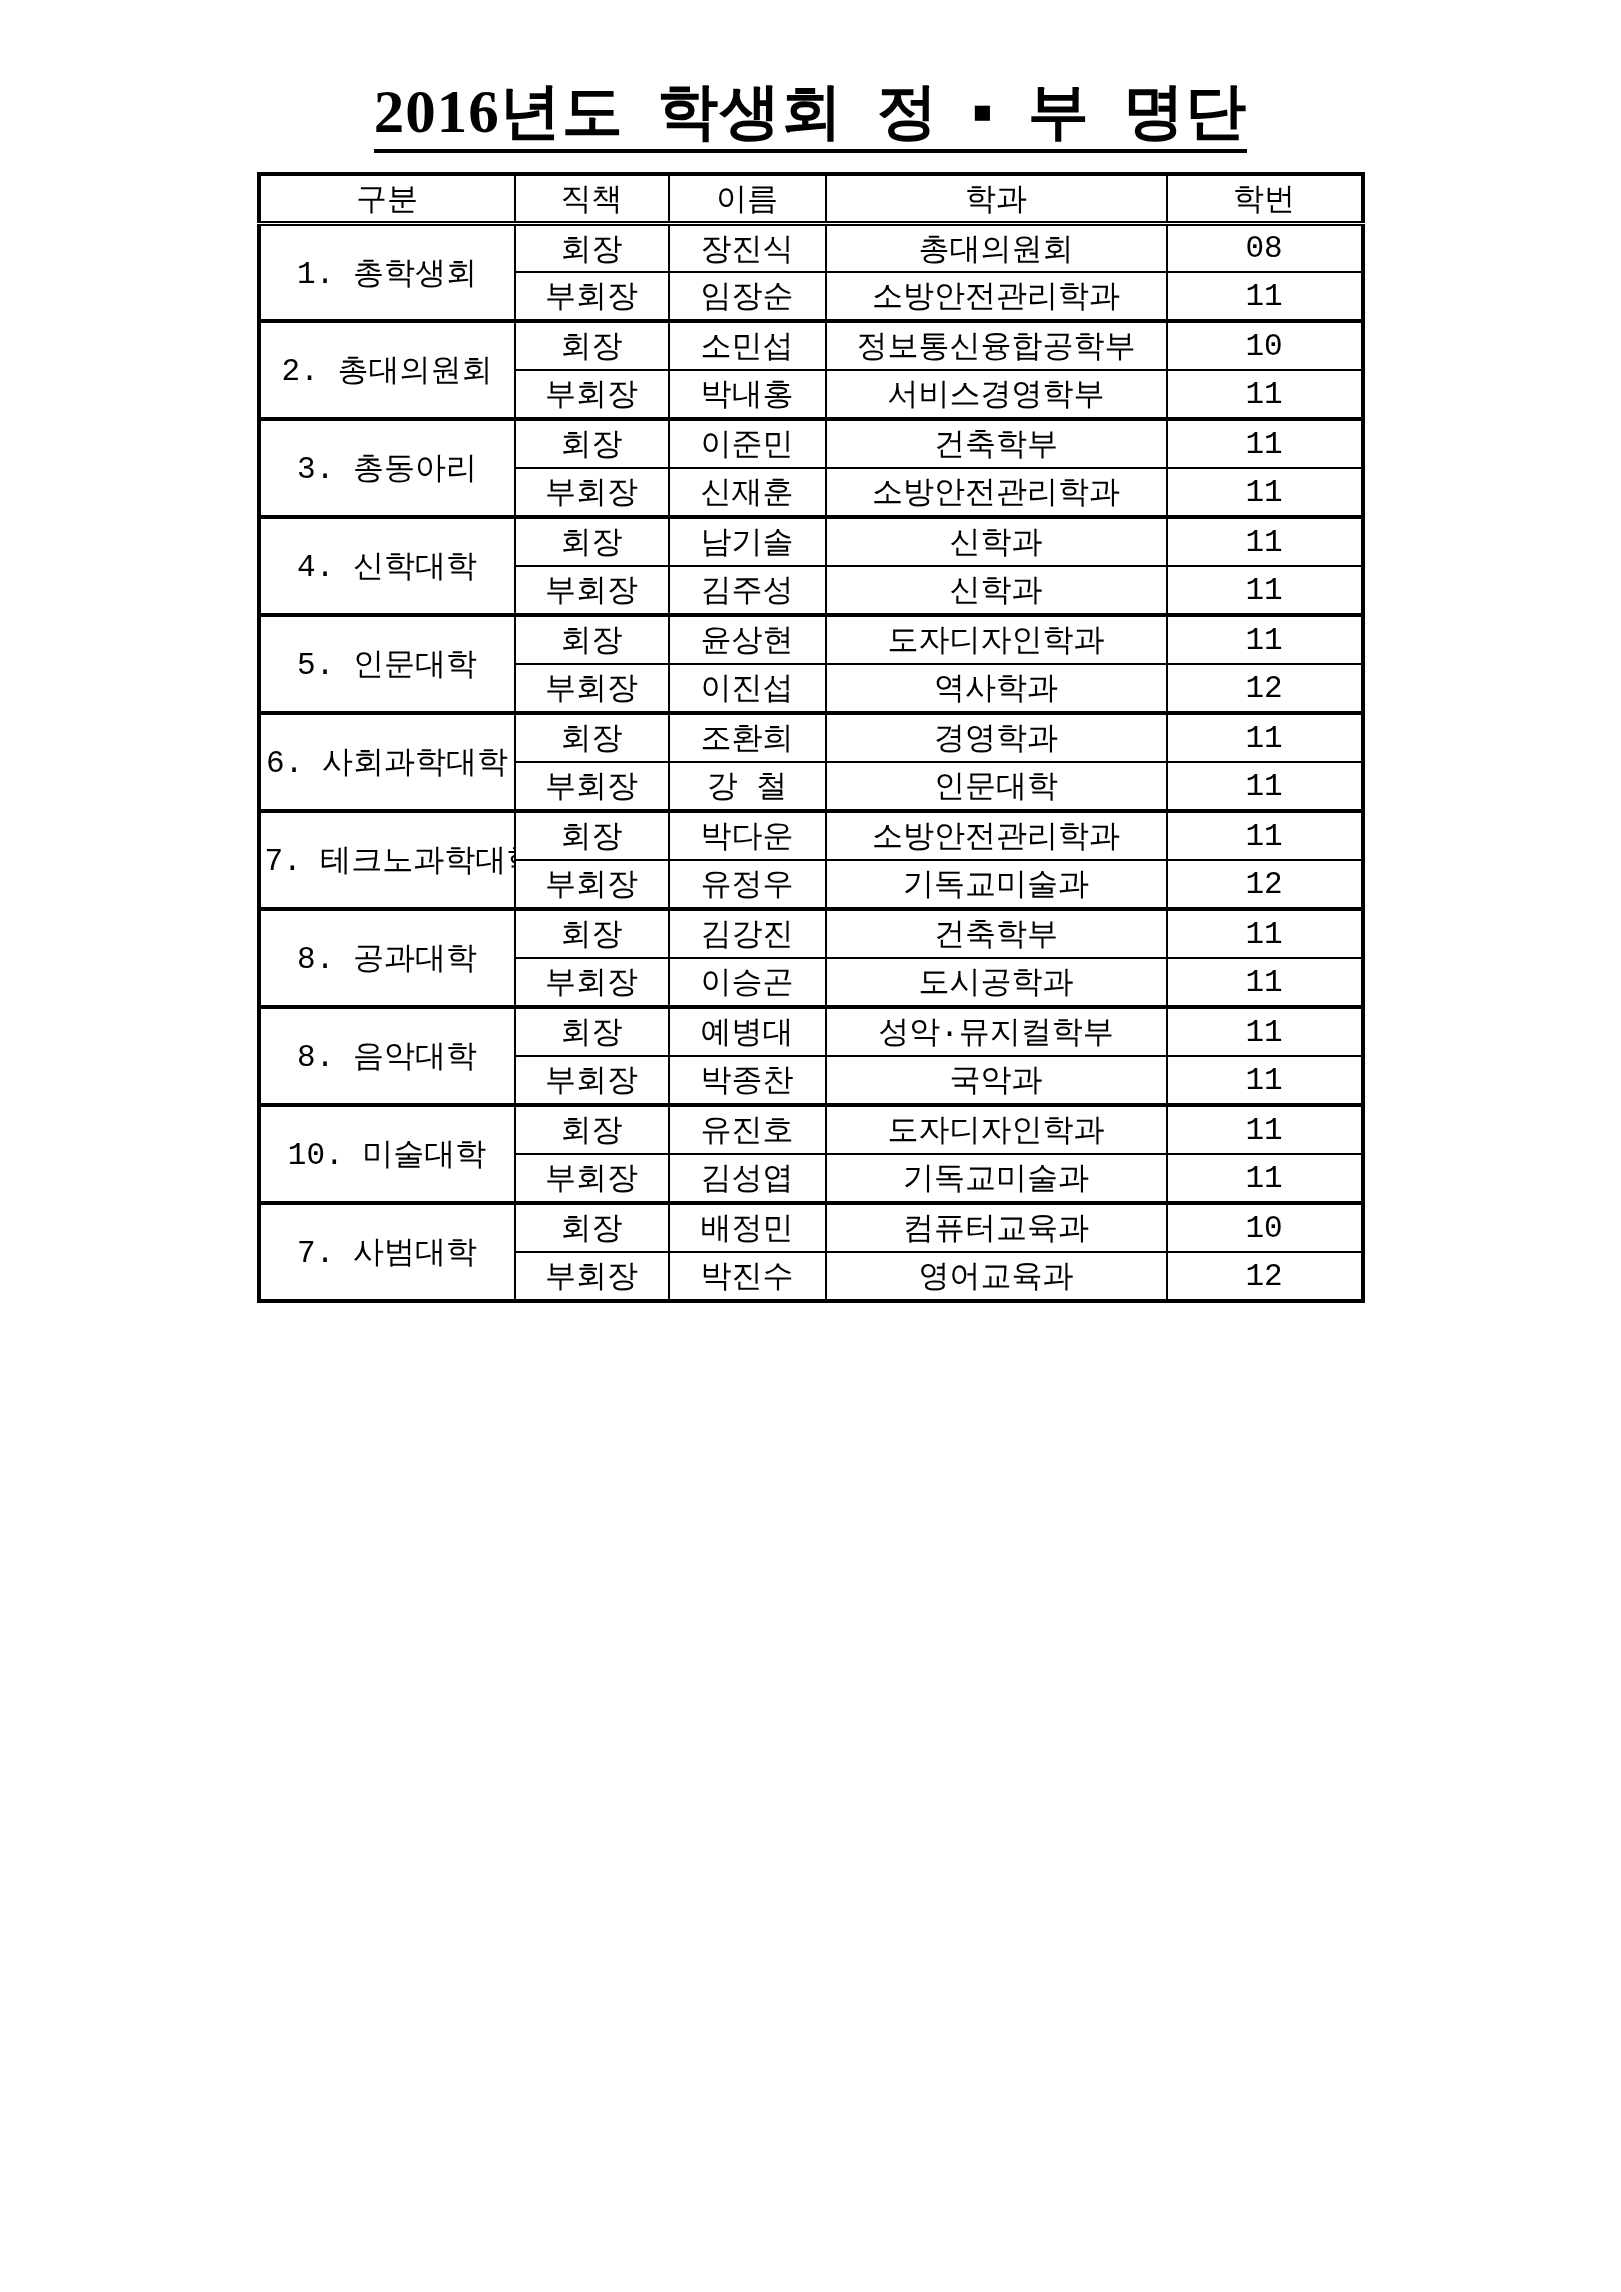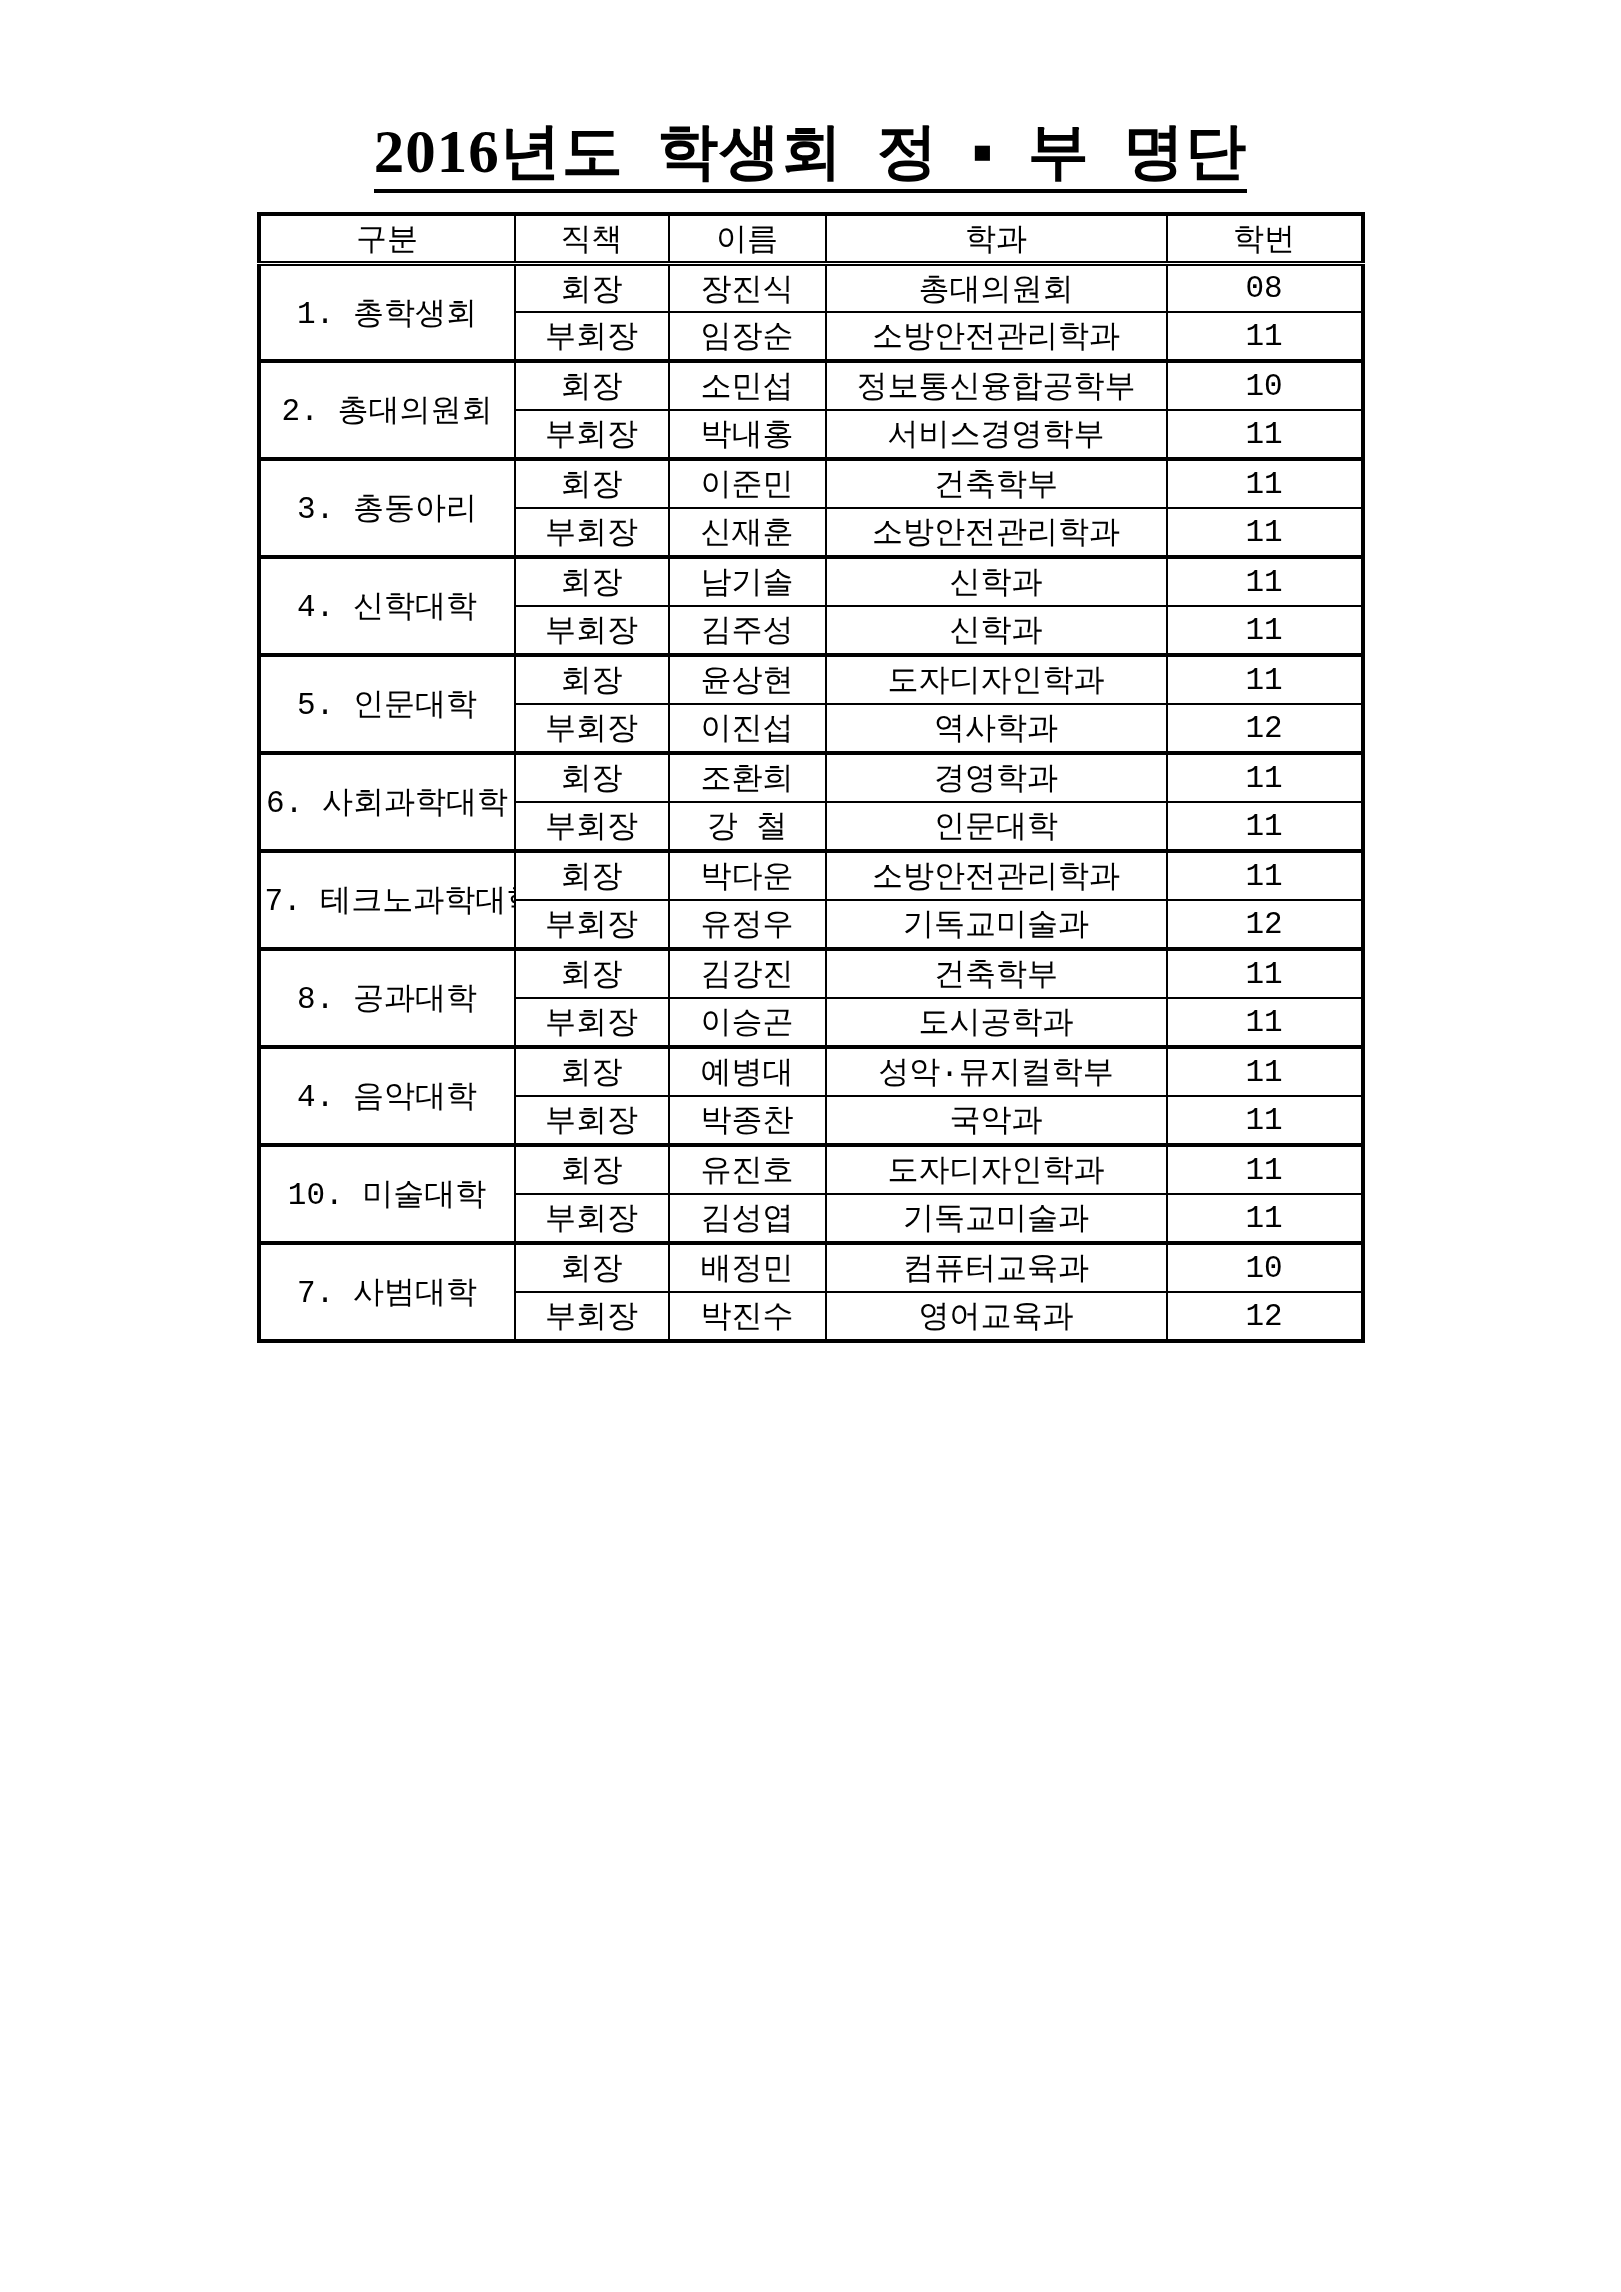--- a/index.html
+++ b/index.html
@@ -6,21 +6,21 @@
   html, body { margin: 0; padding: 0; background: #ffffff; }
   .page {
     position: relative;
     width: 1621px;
     height: 2293px;
     background: #ffffff;
     font-family: "Liberation Sans", "DejaVu Sans", sans-serif;
     color: #000000;
   }
   .title-wrap {
-    padding-top: 118px;
+    padding-top: 78px;
     text-align: center;
   }
   .title-text {
     font-family: "Liberation Serif", "DejaVu Serif", serif;
     font-weight: bold;
     font-size: 61px;
     line-height: 1.1;
     letter-spacing: 1px;
     word-spacing: 0.28em;
     color: #000000;
@@ -209,21 +209,21 @@
       <tr>
         <td>부회장</td>
         <td>이승곤</td>
         <td>도시공학과</td>
         <td>11</td>
       </tr>
     </tbody>
 
     <tbody class="group">
       <tr>
-        <td rowspan="2">4. 음악대학</td>
+        <td rowspan="2">8. 음악대학</td>
         <td>회장</td>
         <td>예병대</td>
         <td>성악·뮤지컬학부</td>
         <td>11</td>
       </tr>
       <tr>
         <td>부회장</td>
         <td>박종찬</td>
         <td>국악과</td>
         <td>11</td>

